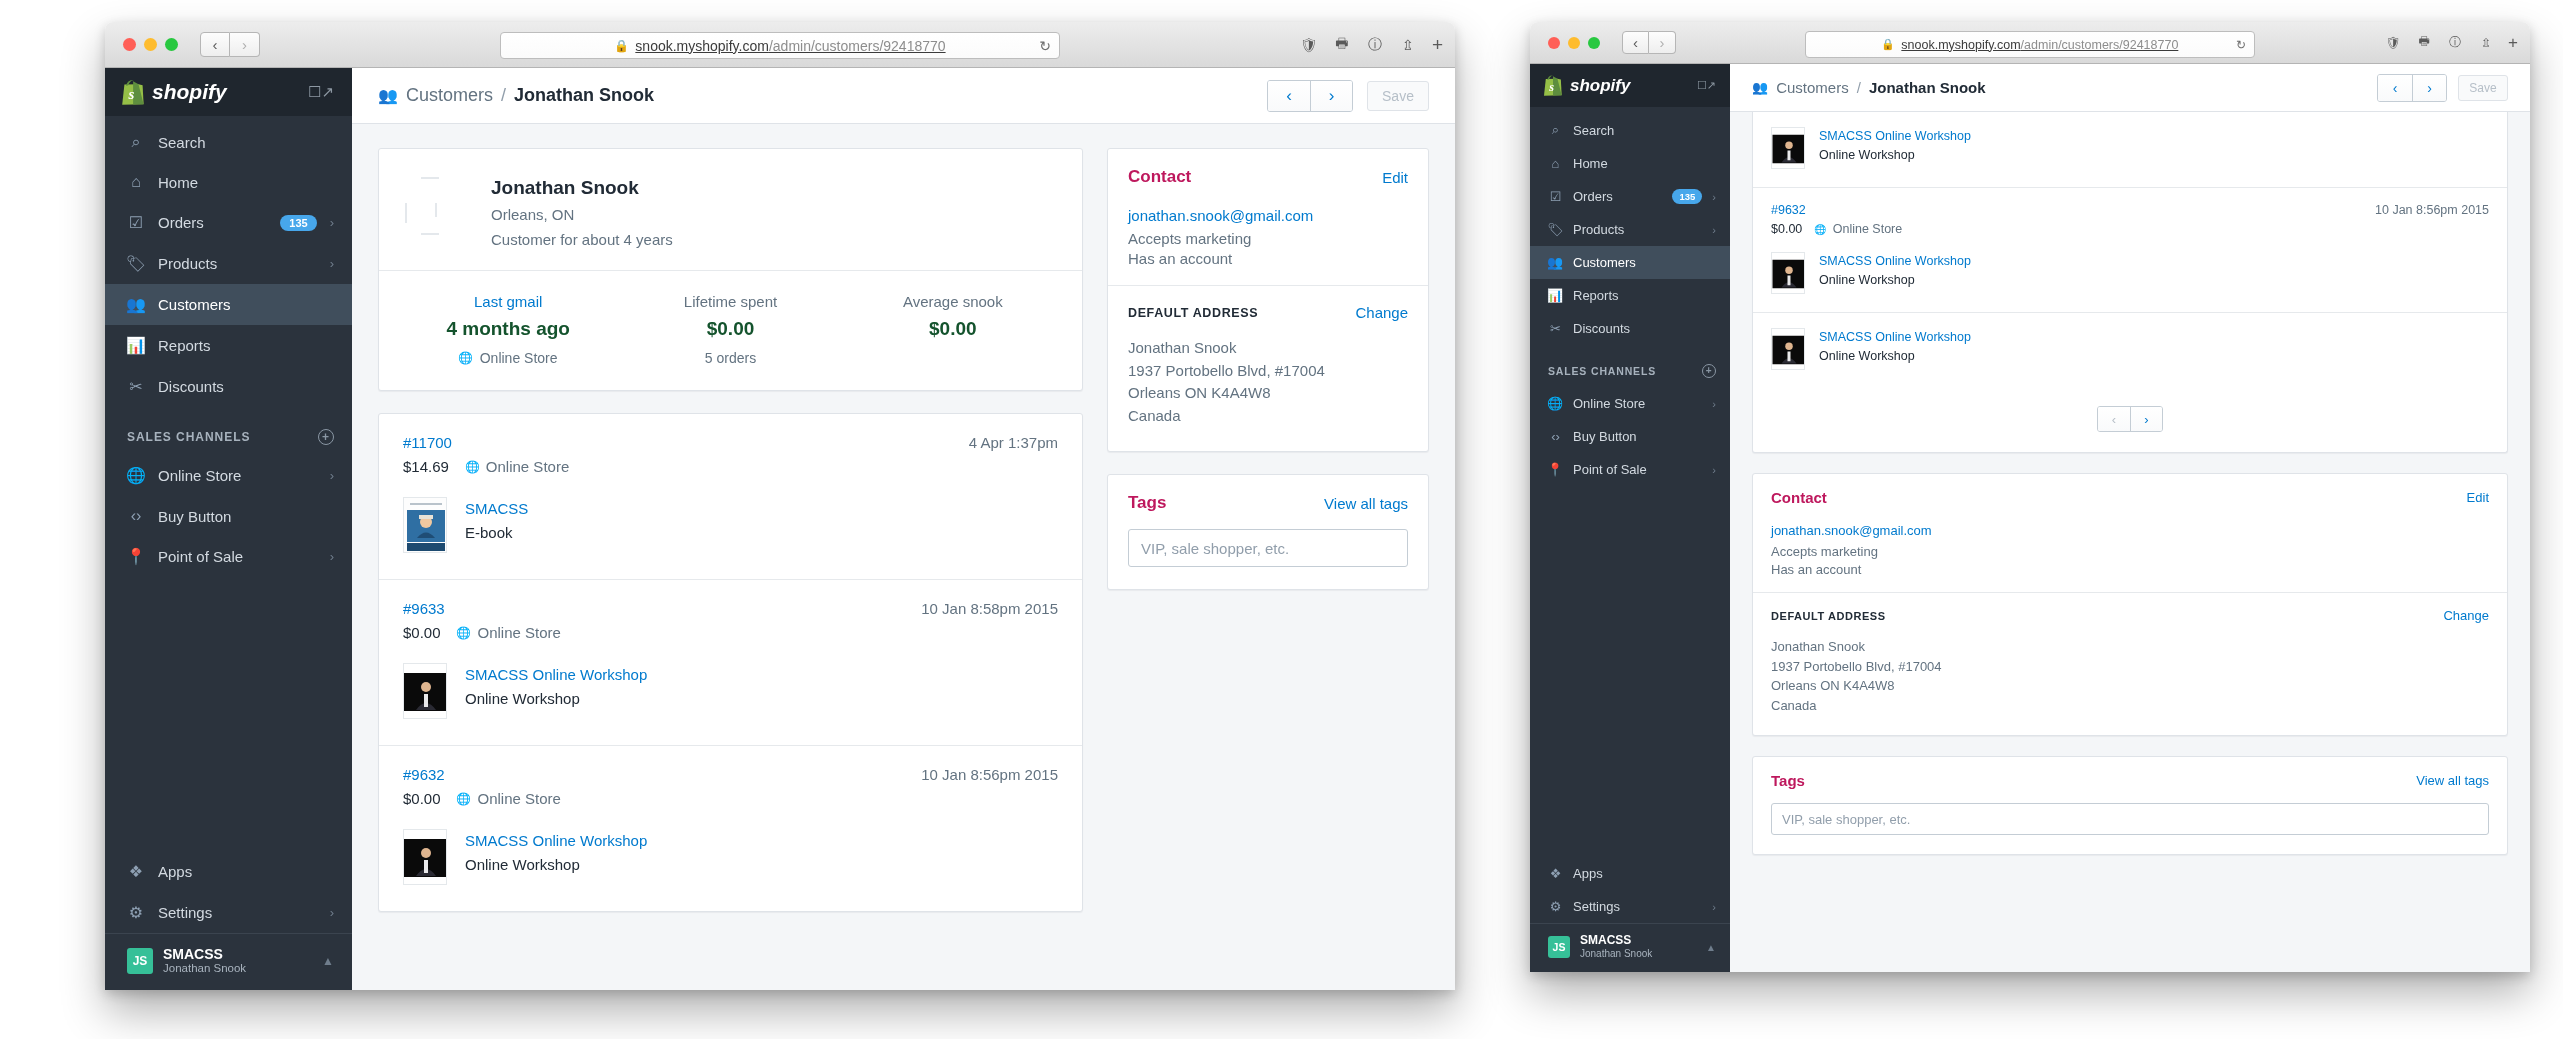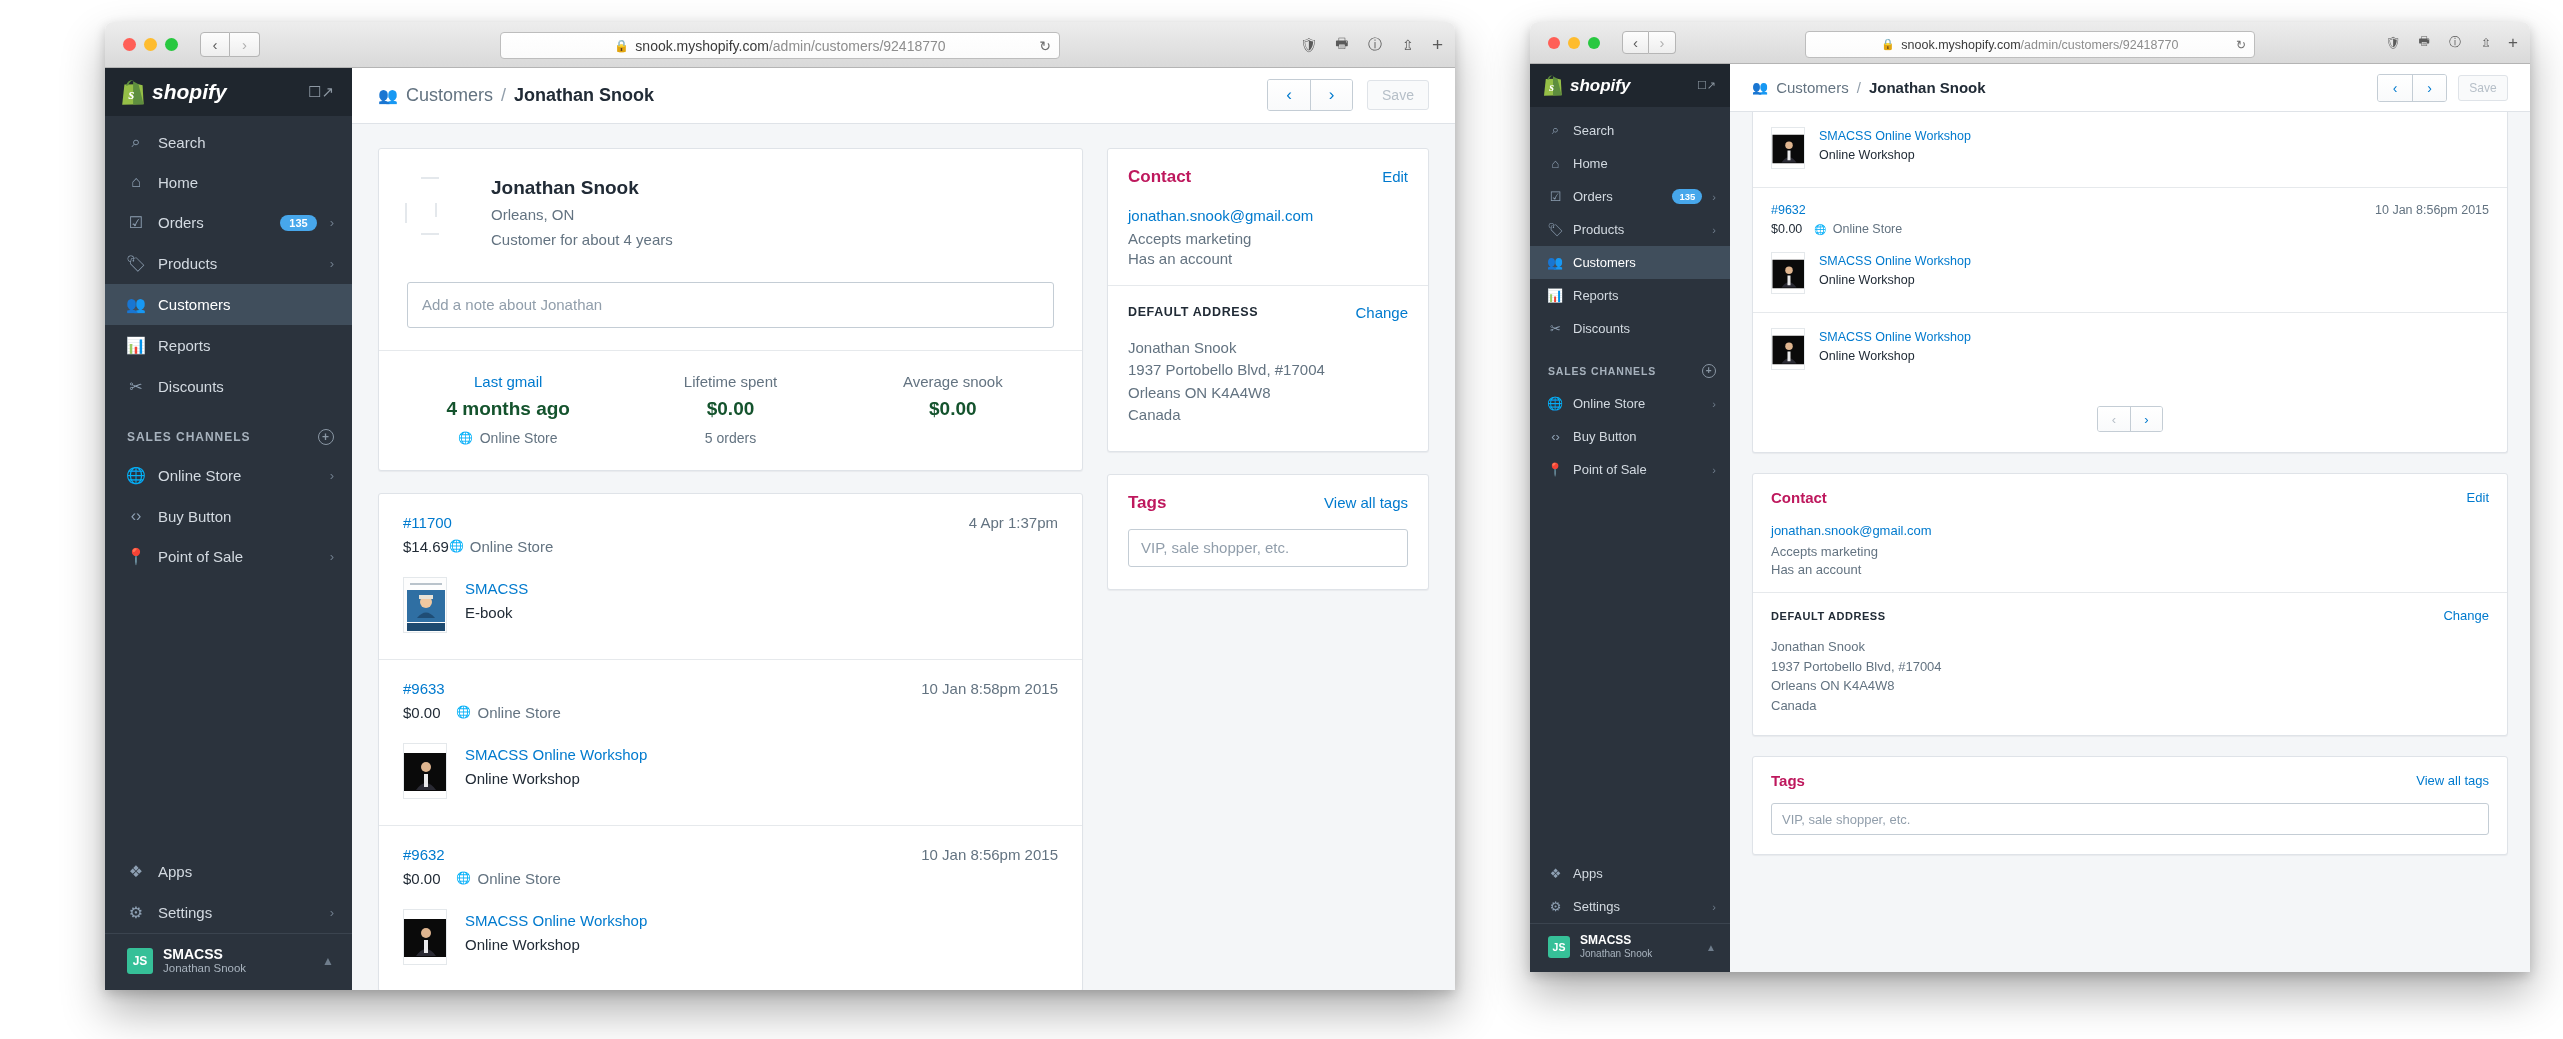--- a/index.html
+++ b/index.html
@@ -23,21 +23,21 @@
   .navbtns { display:flex; margin-left:12px; }
   .navbtn { width:30px; height:25px; background:linear-gradient(#fdfdfd,#eeeeee);
             border:1px solid #b6b6b6; display:flex; align-items:center; justify-content:center;
             font-size:15px; color:#5b5b5b; }
   .navbtn:first-child{ border-radius:4px 0 0 4px; }
   .navbtn:last-child{ border-radius:0 4px 4px 0; border-left:none; color:#b0b0b0; }
   .urlbar { position:absolute; left:50%; transform:translateX(-50%);
             height:27px; background:linear-gradient(#ffffff,#fbfbfb); border:1px solid #bdbdbd;
             border-radius:4px; display:flex; align-items:center; justify-content:center;
             gap:6px; padding: 0 10px; }
-  .urltext { font-size:14px; color:#3b3b3b; white-space:nowrap; letter-spacing:0; }
+  .urltext { font-size:14px; color:#3b3b3b; white-space:nowrap; letter-spacing:0;text-decoration:underline; }
   .urltext .dim { color:#8d8d8d; }
   .lock { font-size:12px; color:#5f5f5f; }
   .reload { position:absolute; right:8px; font-size:14px; color:#6d6d6d; }
   .chrome-right { margin-left:auto; display:flex; align-items:center; gap:15px; color:#5a5a5a; }
   .chrome-right .ci { width:18px; height:18px; display:flex; align-items:center; justify-content:center; font-size:14px; }
   .plusbtn { font-size:19px; color:#5a5a5a; font-weight:300; }
 
   
   .app { display:flex; height:100%; background:#f4f6f8; }
   .sidebar { background:#2b333d; color:#c5cdd6; display:flex; flex-direction:column; flex:0 0 auto; }
@@ -256,21 +256,20 @@
                     <div style="position:absolute;left:-2px;top:28px;width:2px;height:20px;background:#e4e8ec;"></div>
                     <div style="position:absolute;left:28px;top:28px;width:2px;height:14px;background:#e4e8ec;"></div>
                     <div style="position:absolute;left:14px;top:58px;width:18px;height:2px;background:#e4e8ec;"></div>
                   </div>
                   <div style="padding-top:2px;">
                     <div class="cust-name" style="font-size:19px;">Jonathan Snook</div>
                     <div class="muted" style="font-size:15px;margin-top:7px;">Orleans, ON</div>
                     <div class="muted" style="font-size:15px;margin-top:8px;">Customer for about 4 years</div>
                   </div>
                 </div>
-                <div class="noteinput" style="height:46px;margin-top:34px;padding:0 14px;font-size:15px;">Add a note about Jonathan</div>
               </div>
               <div class="divider"></div>
               <div class="stats" id="L-stats" style="padding:22px 18px 24px 18px;">
                   <div class="stat">
                     <div class="statlabel link" style="color: rgb(0, 122, 206); font-size: 15px;">Last gmail</div>
                     <div class="statval" style="font-size: 19px; margin-top: 8px;">4 months ago</div>
                     <div class="statsub" style="font-size: 14px; margin-top: 10px;"><span class="globe" style="font-size: 12px;">🌐</span>Online Store</div>
                   </div>
                   <div class="stat">
                     <div class="statlabel" style="font-size: 15px;">Lifetime spent</div>
@@ -283,21 +282,21 @@
                   </div>
                 </div>
             </div>
 
             <div class="card" style="margin-top:22px;">
               <div id="L-orders">
                   <div style="padding: 20px 24px 26px;">
                     <div class="orderline">
                       <div style="flex: 1 1 0%;">
                         <div class="ordnum link" style="font-size: 15px;">#11700</div>
-                        <div style="display: flex; margin-top: 7px; align-items: center;">
+                        <div style="display: flex; gap: 16px; margin-top: 7px; align-items: center;">
                           <span class="ordprice" style="font-size: 15px;">$14.69</span>
                           <span class="ordchan" style="font-size: 15px;"><span class="globe" style="font-size: 12px;">🌐</span>Online Store</span>
                         </div>
                       </div>
                       <div class="orddate" style="font-size: 15px;">4 Apr 1:37pm</div>
                     </div>
                     <div class="prod" style="margin-top: 22px; gap: 18px;">
                       <div class="thumb" style="width: 44px; height: 56px;"><svg width="44" height="56" viewBox="0 0 44 56">
                           <rect width="44" height="56" fill="#fdfdfd"></rect>
                           <rect x="3" y="12" width="38" height="32" fill="#2f6fa3"></rect>

